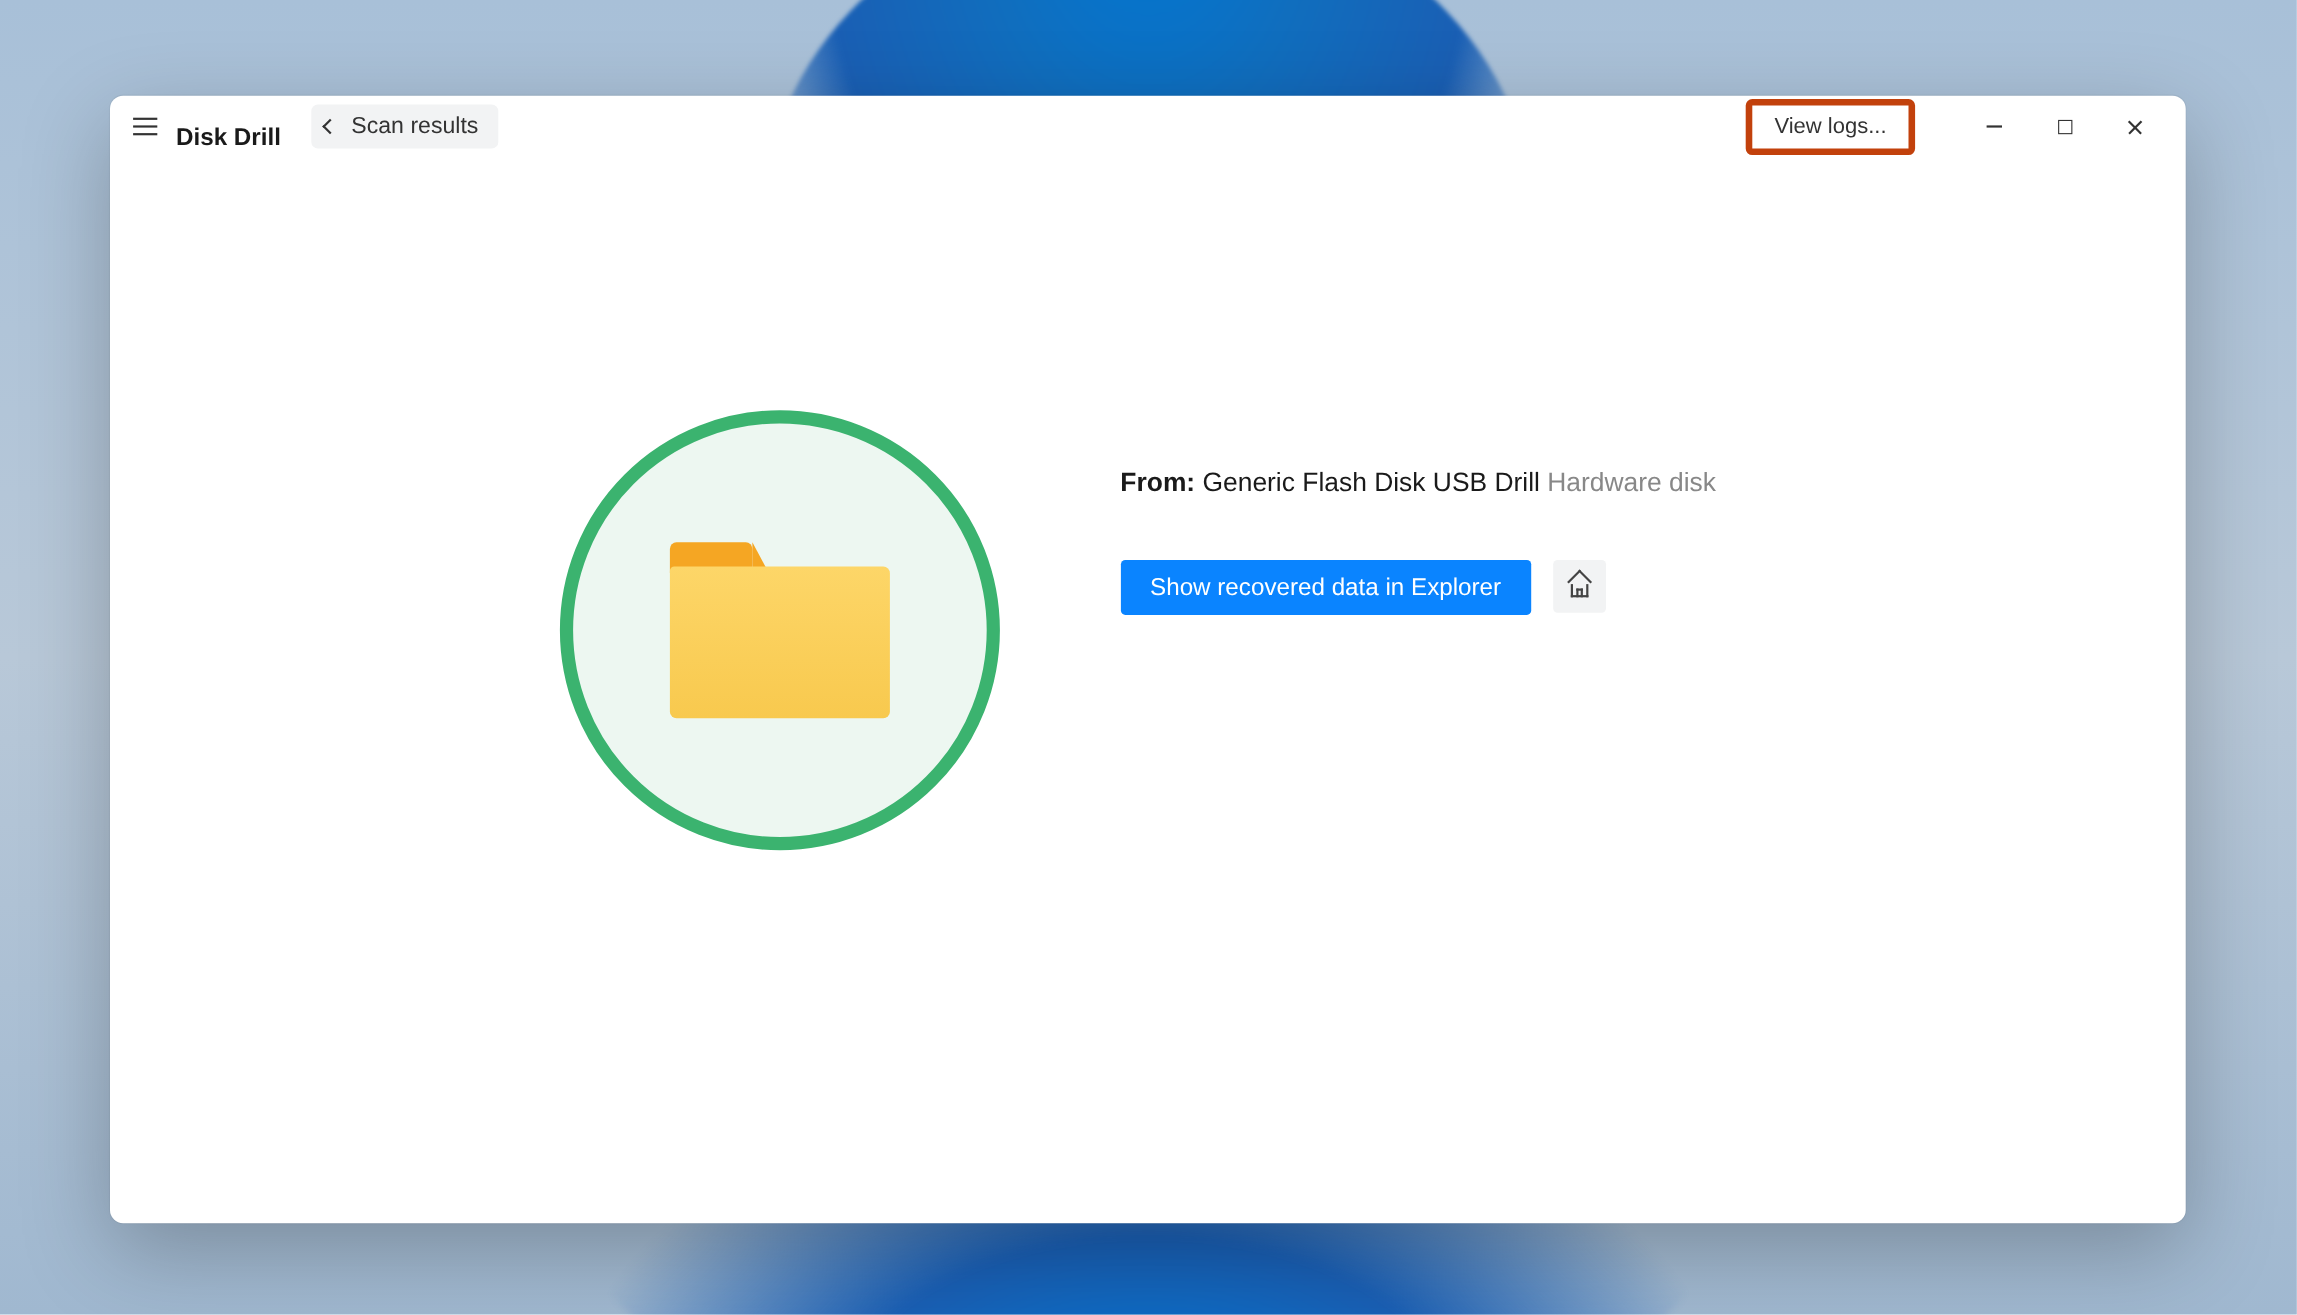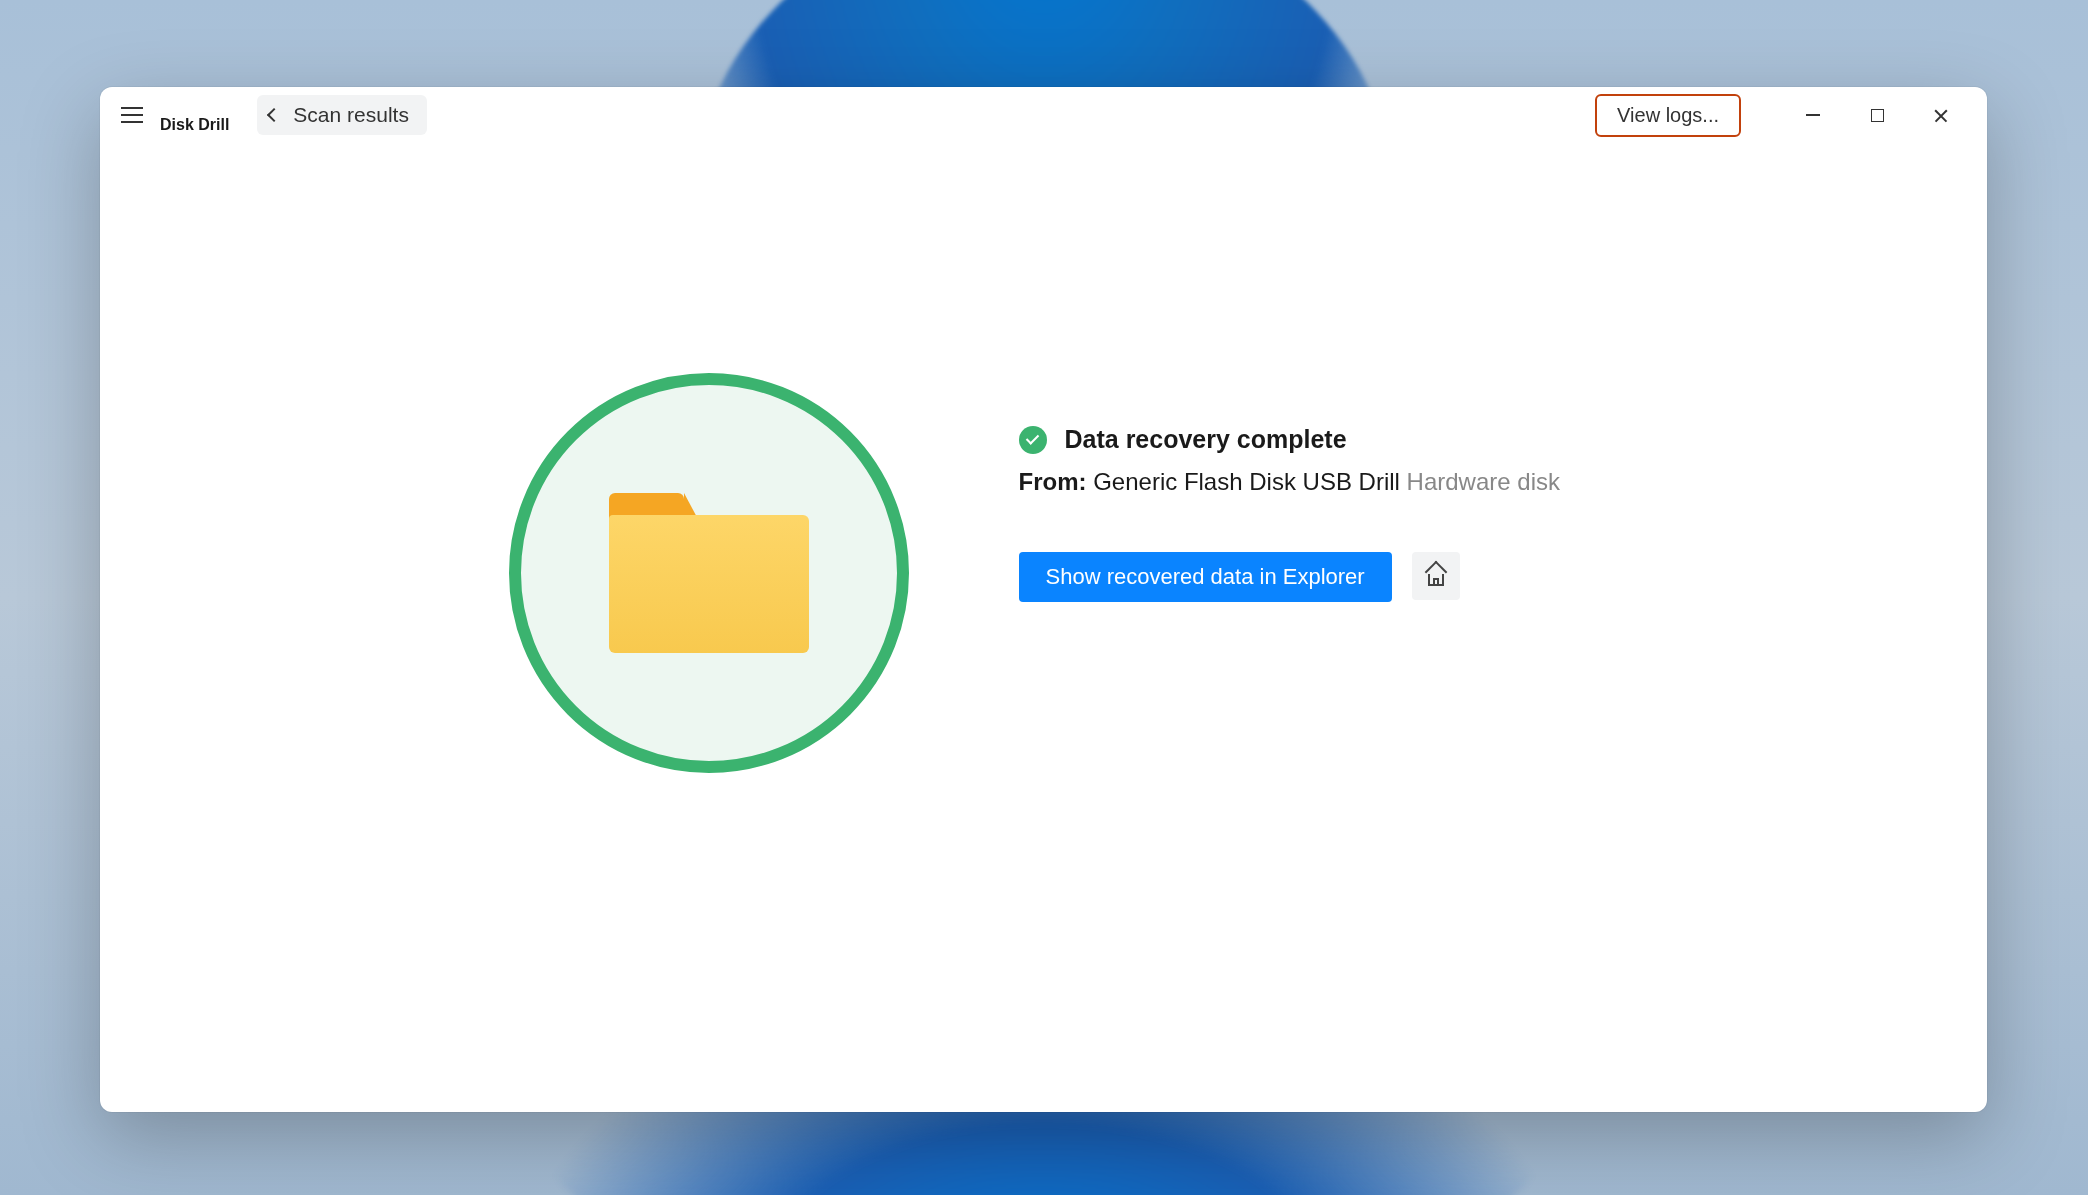--- a/index.html
+++ b/index.html
@@ -93,21 +93,21 @@
     }
     
     .hamburger-lines span {
       width: 22px;
       height: 2px;
       background: #333;
       display: block;
     }
     
     .app-title {
-      font-size: 16px;
+      font-size: 22px;
       font-weight: 600;
       color: #1a1a1a;
       margin-right: 18px;
       margin-top: 19px;
     }
     
     .breadcrumb-btn {
       display: flex;
       align-items: center;
       gap: 10px;
@@ -130,21 +130,21 @@
       transform: rotate(45deg);
       margin-right: 4px;
     }
     
     .title-spacer {
       flex: 1;
     }
     
     .view-logs-btn {
       background: #ffffff;
-      border: 2px solid #c2410c;
+      border: 6px solid #c2410c;
       border-radius: 6px;
       padding: 8px 20px;
       font-size: 20px;
       color: #333;
       cursor: pointer;
       font-family: inherit;
       margin-right: 30px;
     }
     
     .window-controls {
@@ -426,26 +426,20 @@
 
     <div class="illustration">
       <div class="folder-icon">
         <div class="folder-tab"></div>
         <div class="folder-body"></div>
       </div>
     </div>
 
     <div class="info-panel">
 
-      <div class="status-row">
-        <div class="check-badge">
-          <div class="check-mark"></div>
-        </div>
-        <div class="status-text">Data recovery complete</div>
-      </div>
 
 
       <div class="detail-row">
         <span class="detail-label">From:</span>
         <span>Generic Flash Disk USB Drill</span>
         <span class="detail-muted">Hardware disk</span>
       </div>
 
 
       <div class="actions-row">

